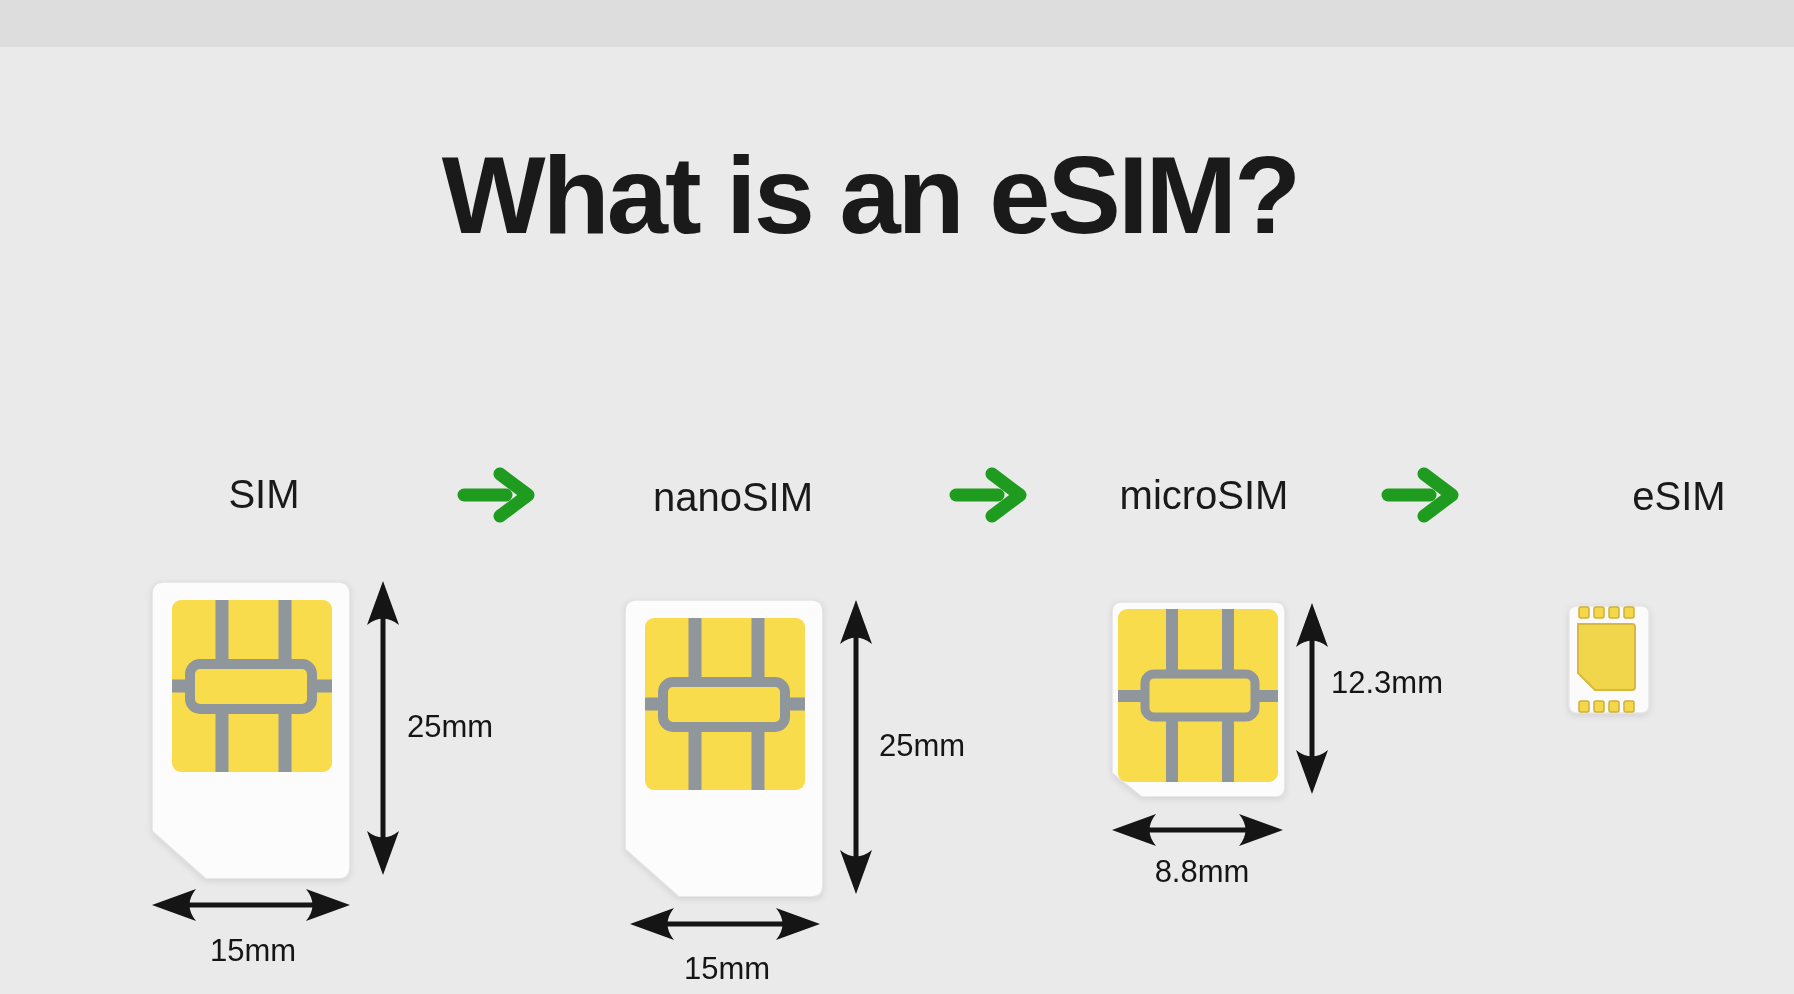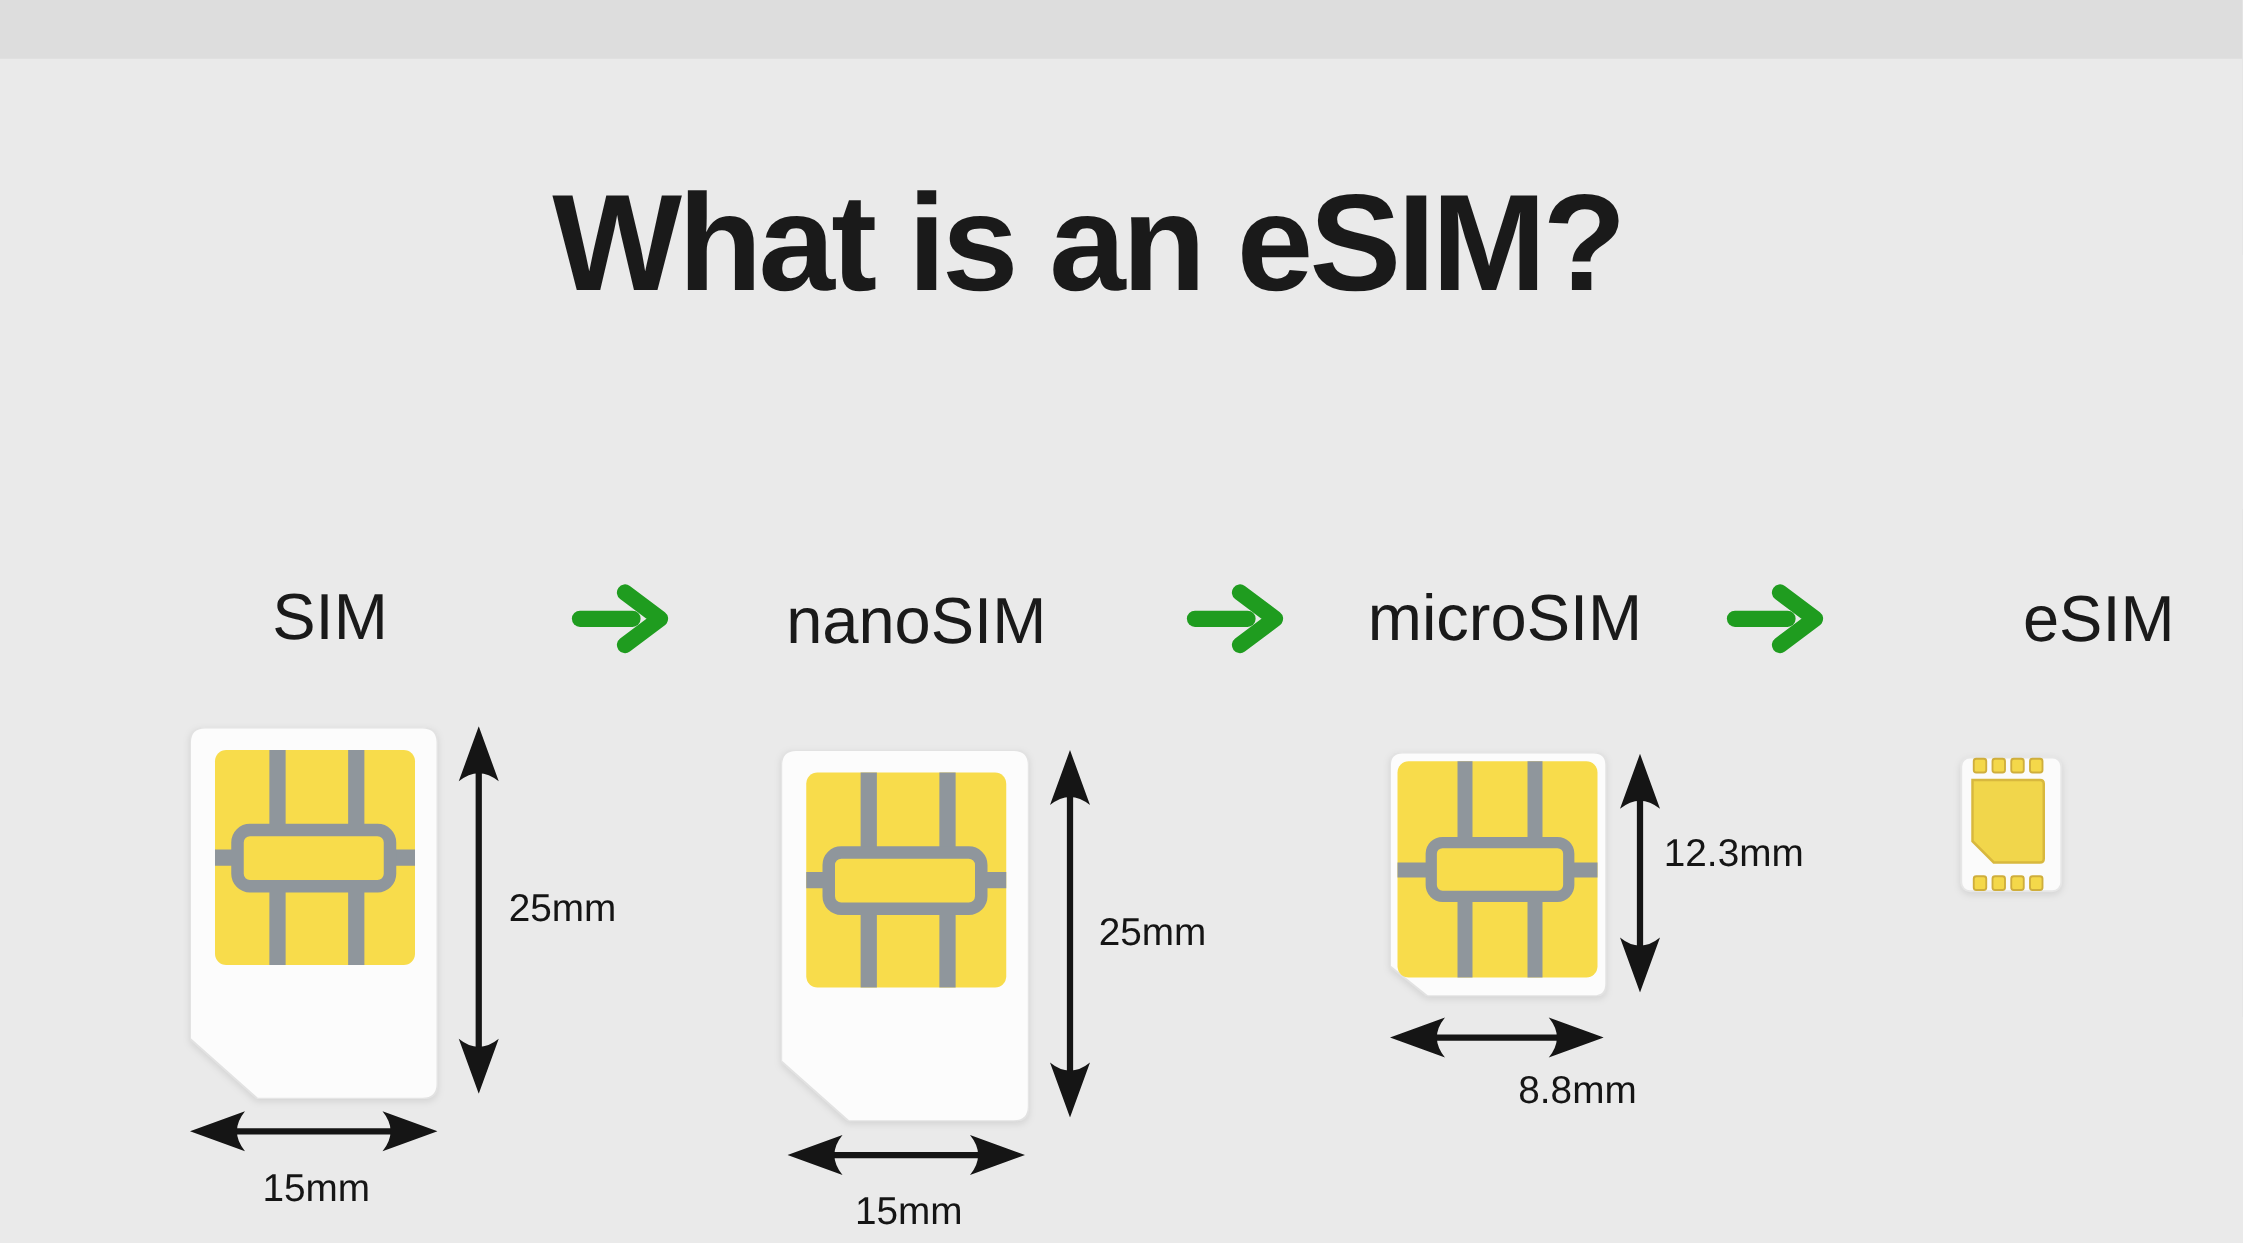--- a/index.html
+++ b/index.html
@@ -18,21 +18,21 @@
     background:var(--background);
     margin-top:47px;
   }
   .title{
     position:absolute;left:0;top:84px;width:1740px;margin:0;
     text-align:center;font-size:110px;font-weight:700;letter-spacing:-3px;
     color:var(--text);
   }
   .stage-label{
     position:absolute;transform:translate(-50%,-50%);
-    font-size:52px;color:var(--text);white-space:nowrap;
+    font-size:40px;color:var(--text);white-space:nowrap;
   }
   .dim-label{
     position:absolute;transform:translate(-50%,-50%);
     font-size:31px;color:var(--dim-black);white-space:nowrap;
   }
   .abs{position:absolute;}
   .card{filter:drop-shadow(0 2px 3px rgba(0,0,0,.10));}
   .card-body{fill:var(--card-white);stroke:#e2e2e2;stroke-width:1.5;}
   .pad{fill:var(--pad-yellow);}
   .pad-line{stroke:var(--pad-line-gray);fill:none;}
@@ -139,15 +139,15 @@
     <line class="dim-line" x1="26" y1="20" x2="145" y2="20" stroke-width="5"></line>
     <path class="dim-head" d="M0,20 L44,4 Q31,20 44,36 Z"></path>
     <path class="dim-head" d="M171,20 L127,4 Q140,20 127,36 Z"></path>
   </svg>
 
   <div class="dim-label" style="left:450px;top:680px">25mm</div>
   <div class="dim-label" style="left:253px;top:904px">15mm</div>
   <div class="dim-label" style="left:922px;top:699px">25mm</div>
   <div class="dim-label" style="left:727px;top:922px">15mm</div>
   <div class="dim-label" style="left:1387px;top:636px">12.3mm</div>
-  <div class="dim-label" style="left:1262px;top:825px">8.8mm</div>
+  <div class="dim-label" style="left:1202px;top:825px">8.8mm</div>
 
 </div>
 
 </body></html>

